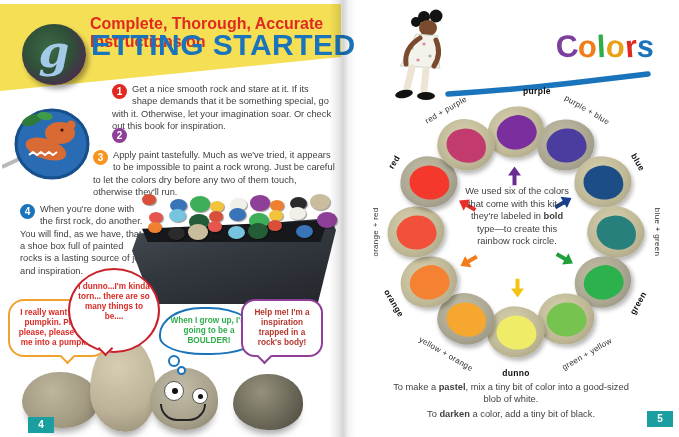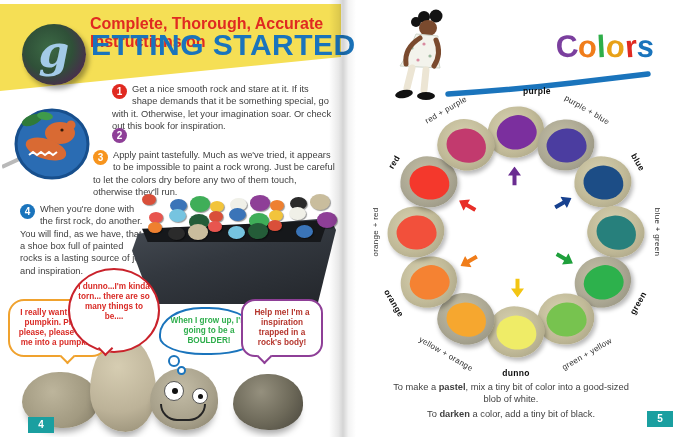--- a/index.html
+++ b/index.html
@@ -277,20 +277,23 @@
       <div class="wlabel bold" style="left: 393.89px; top: 161.5px; transform: translate(-50%, -50%) rotate(-60deg);">red</div>
       <div class="warrow" style="left: 467.503px; top: 204px; transform: translate(-50%, -50%) rotate(210deg);"><svg width="19" height="13" viewBox="0 0 19 13">
           <path d="M0 4.5 h10 V0 l9 6.5 -9 6.5 V8.5 H0 Z" fill="#e82e28"></path>
         </svg></div>
       <div class="wrock" style="left: 466px; top: 145.397px; transform: translate(-50%, -50%) rotate(14deg);">
         <div class="paint" style="background: rgb(194, 58, 110);"></div>
       </div>
       <div class="wlabel" style="left: 445.5px; top: 109.89px; transform: translate(-50%, -50%) rotate(-30deg);">red + purple</div>
     </div>
 
+  <div class="note">
+    <span>We used six of the colors that come with this kit—they're labeled in </span><b>bold</b><span> type—to create this rainbow rock circle.</span>
+  </div>
 
   <div class="fn fn1">
     <span>To make a </span><b>pastel</b><span>, mix a tiny bit of color into a good-sized blob of white.</span>
   </div>
   <div class="fn fn2">
     <span>To </span><b>darken</b><span> a color, add a tiny bit of black.</span>
   </div>
 
   <div class="pnum pnum-right">5</div>
 </div>

